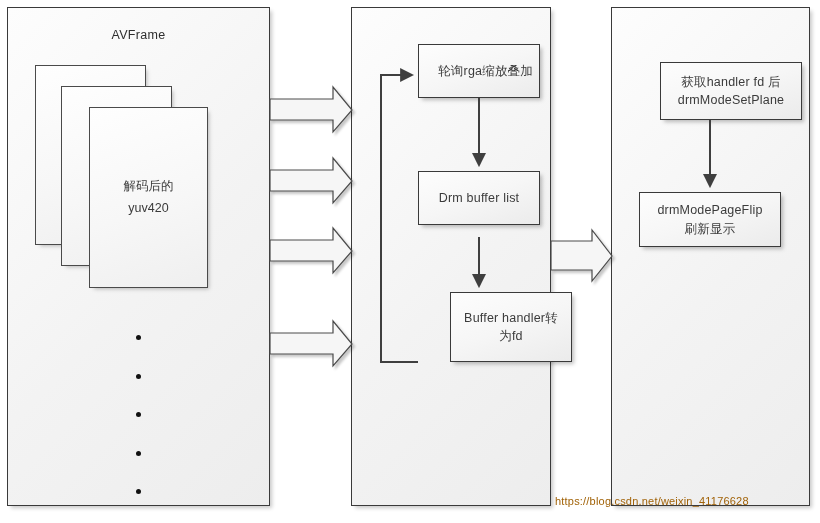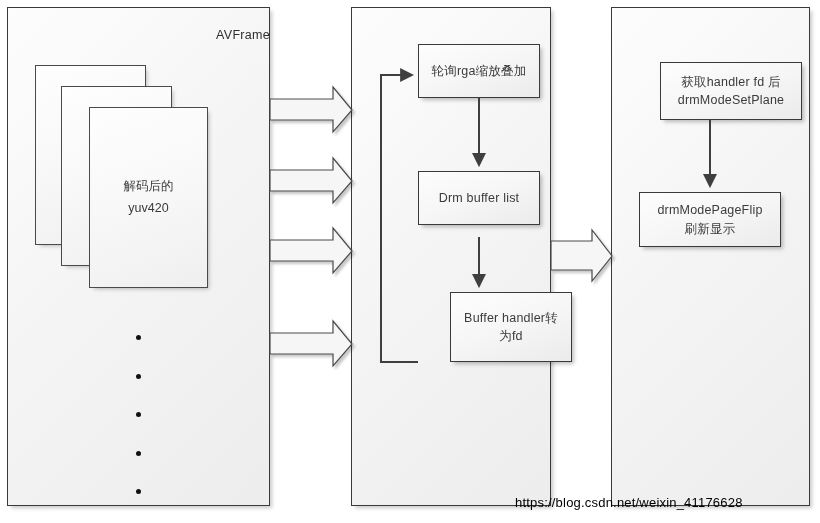--- a/index.html
+++ b/index.html
@@ -49,43 +49,43 @@
     display:flex;
     align-items:center;
     justify-content:center;
     text-align:center;
     color:#3b3b3b;
     font-size:12.5px;
     line-height:1.7;
   }
   .col-title{
     position:absolute;
-    text-align:right;
+    text-align:center;
     color:#2f2f2f;
     font-size:12.5px;
     letter-spacing:.3px;
   }
   .dot{
     position:absolute;
     width:5px;height:5px;
     border-radius:50%;
     background:#111;
   }
   svg.overlay{
     position:absolute;
     left:0;top:0;
     width:820px;height:523px;
     pointer-events:none;
   }
   .watermark{
     position:absolute;
-    left:515px;
+    left:555px;
     top:495px;
-    font-size:13px;
-    color:#000000;
+    font-size:11px;
+    color:#a16207;
     letter-spacing:.2px;
     white-space:nowrap;
     font-family:"Liberation Sans","DejaVu Sans",sans-serif;
   }
   .nl{display:block;}
 </style>
 </head>
 <body>
 
 <div id="canvas">
@@ -104,21 +104,21 @@
   </div>
 
   <div class="dot" style="left:136px;top:335px;"></div>
   <div class="dot" style="left:136px;top:374px;"></div>
   <div class="dot" style="left:136px;top:412px;"></div>
   <div class="dot" style="left:136px;top:451px;"></div>
   <div class="dot" style="left:136px;top:489px;"></div>
 
   <div class="column" style="left:351px;top:7px;width:200px;height:499px;"></div>
 
-  <div class="box" style="left:418px;top:44px;width:122px;height:54px;">
+  <div class="box" style="left:418px;top:44px;width:122px;height:54px;justify-content:flex-end;">
     <span>
       <span class="nl">轮询rga缩放叠加</span>
     </span>
   </div>
 
   <div class="box" style="left:418px;top:171px;width:122px;height:54px;">
     <span>
       <span class="nl">Drm buffer list</span>
     </span>
   </div>

